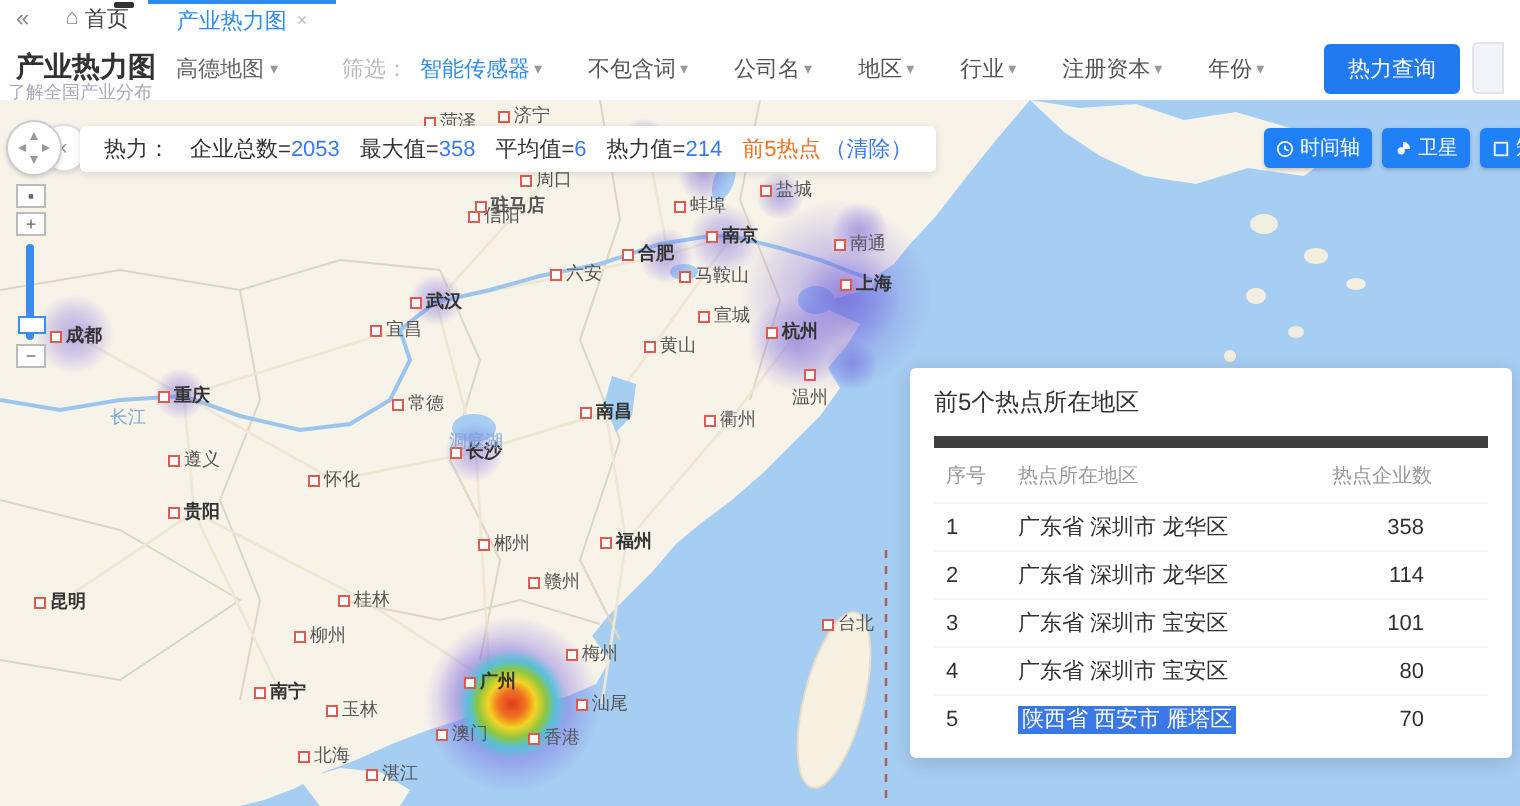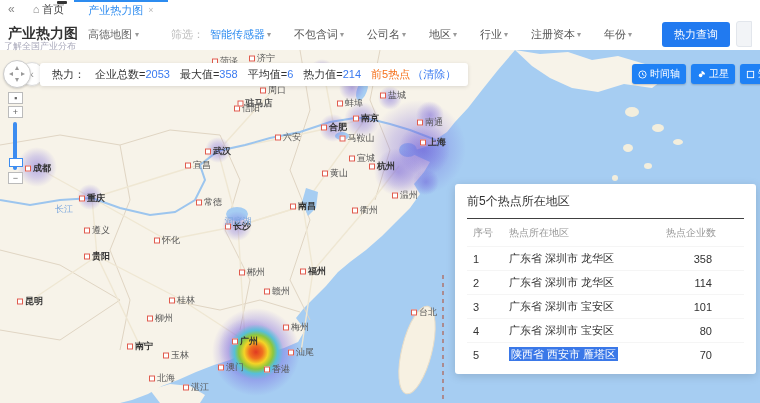--- a/index.html
+++ b/index.html
@@ -72,21 +72,21 @@
     background:#fff;border:1px solid #ccc;z-index:20;box-shadow:0 1px 2px rgba(0,0,0,.15);}
   .ctl{position:absolute;left:8px;width:15px;height:12px;background:#fff;border:1px solid #bbb;
     color:#666;font-size:9px;line-height:10px;text-align:center;z-index:20;box-sizing:border-box;cursor:pointer;}
   .slider-track{position:absolute;left:13px;top:122px;width:4px;height:48px;background:#3c8cf0;z-index:20;border-radius:2px;}
   .slider-handle{position:absolute;left:9px;top:158px;width:12px;height:7px;background:#fff;
     border:1px solid #3c8cf0;z-index:21;cursor:pointer;}
 
   
   .panel{position:absolute;left:455px;top:184px;width:301px;background:#fff;border-radius:3px;
     box-shadow:0 2px 10px rgba(0,0,0,.15);z-index:25;box-sizing:border-box;padding:9px 12px 8px 12px;}
-  .panel-title{font-size:12px;color:#333;padding-bottom:8px;border-bottom:1px solid #404040;}
+  .panel-title{font-size:12px;color:#333;padding-bottom:8px;border-bottom:6px solid #404040;}
   .t-head{display:grid;grid-template-columns:42px 1fr 90px;font-size:10px;color:#999;
     padding:7px 0 6px 0;}
   .t-row{display:grid;grid-template-columns:42px 1fr 90px;font-size:11px;color:#333;
     align-items:center;height:23px;border-top:1px solid #f5f5f5;}
   .t-no{padding-left:6px;}
   .t-cnt{text-align:right;padding-right:32px;}
   .t-head .t-cnt{padding-right:28px;}
   .region-sel{background:#3a78e8;color:#fff;padding:1px 2px;}
 </style>
 </head>
@@ -304,37 +304,37 @@
           <span>郴州</span>
         </div>
         <div class="city major" style="left: 313px; top: 221px;">
           <span class="mk"></span>
           <span>福州</span>
         </div>
         <div class="city" style="left: 424px; top: 262px;">
           <span class="mk"></span>
           <span>台北</span>
         </div>
-        <div class="city" style="left: 405px; top: 145px;">
+        <div class="city" style="left: 405px; top: 145px; flex-direction: column;">
           <span class="mk"></span>
           <span>温州</span>
         </div>
-        <div class="city major" style="left: 382px; top: 116px;">
+        <div class="city major" style="left: 396px; top: 116px;">
           <span class="mk"></span>
           <span>杭州</span>
         </div>
         <div class="city major" style="left: 433px; top: 92px;">
           <span class="mk"></span>
           <span>上海</span>
         </div>
         <div class="city major" style="left: 366px; top: 68px;">
           <span class="mk"></span>
           <span>南京</span>
         </div>
-        <div class="city major" style="left: 334px; top: 77px;">
+        <div class="city major" style="left: 324px; top: 77px;">
           <span class="mk"></span>
           <span>合肥</span>
         </div>
         <div class="city major" style="left: 303px; top: 156px;">
           <span class="mk"></span>
           <span>南昌</span>
         </div>
         <div class="city major" style="left: 238px; top: 176px;">
           <span class="mk"></span>
           <span>长沙</span>

